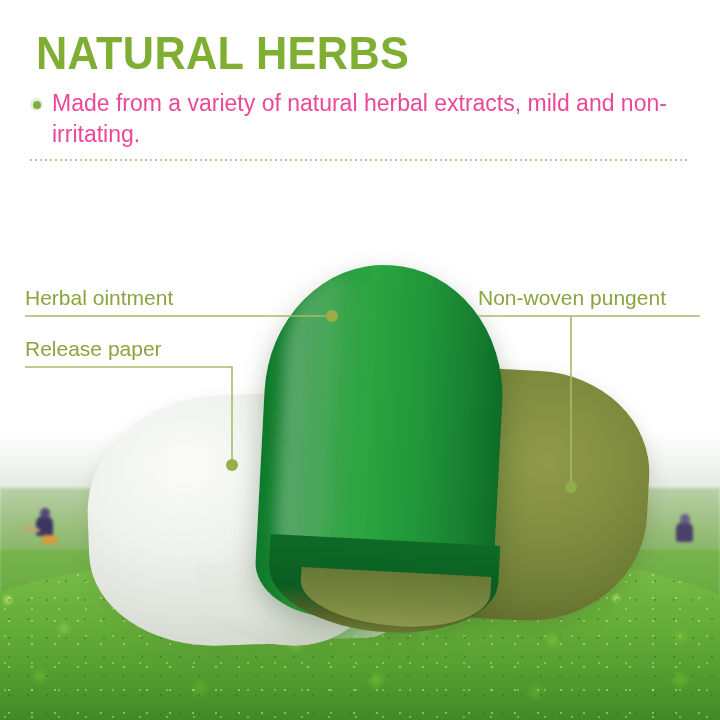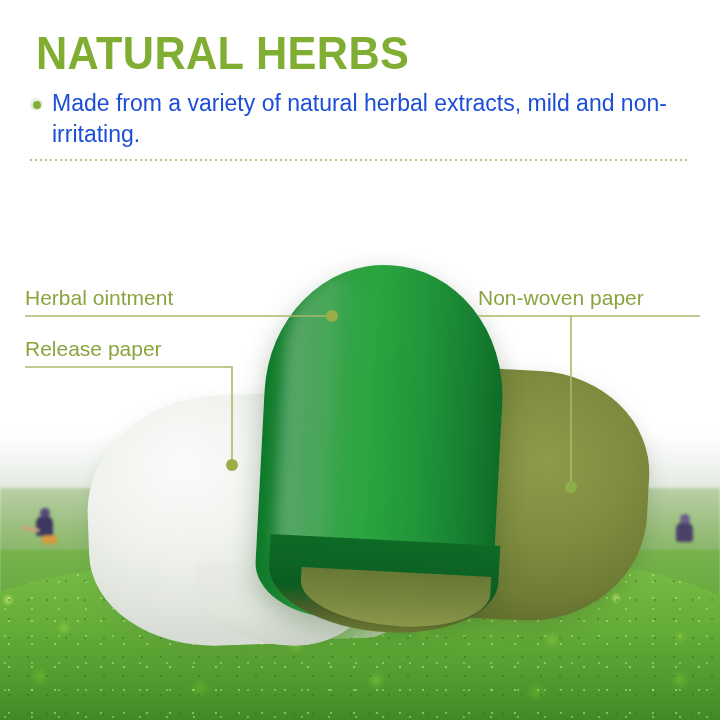--- a/index.html
+++ b/index.html
@@ -299,21 +299,21 @@
   .bullet-dot::after {
     content: "";
     width: 8px;
     height: 8px;
     border-radius: 50%;
     background: #7fb03a;
   }
   .bullet-text {
     font-size: 23px;
     line-height: 1.35;
-    color: #1d4ed8;
+    color: #ec4899;
     font-family: "Liberation Sans", sans-serif;
   }
   .dotted-divider {
     margin: 9px 0 10px 0;
     height: 2px;
     background-image: linear-gradient(to right, #a8ab6a 38%, rgba(255,255,255,0) 0%);
     background-size: 5px 2px;
     background-repeat: repeat-x;
     opacity: .75;
   }
@@ -383,15 +383,15 @@
   <div class="bullets">
     <div class="bullet-row">
       <span class="bullet-dot"></span>
       <span class="bullet-text">Made from a variety of natural herbal extracts, mild and non-irritating.</span>
     </div>
     <div class="dotted-divider"></div>
   </div>
 
   <div class="callout-label label-herbal-ointment">Herbal ointment</div>
   <div class="callout-label label-release-paper">Release paper</div>
-  <div class="callout-label label-nonwoven-fabric">Non-woven paper</div>
+  <div class="callout-label label-nonwoven-fabric">Non-woven pungent</div>
 
 </div>
 
 </body></html>

